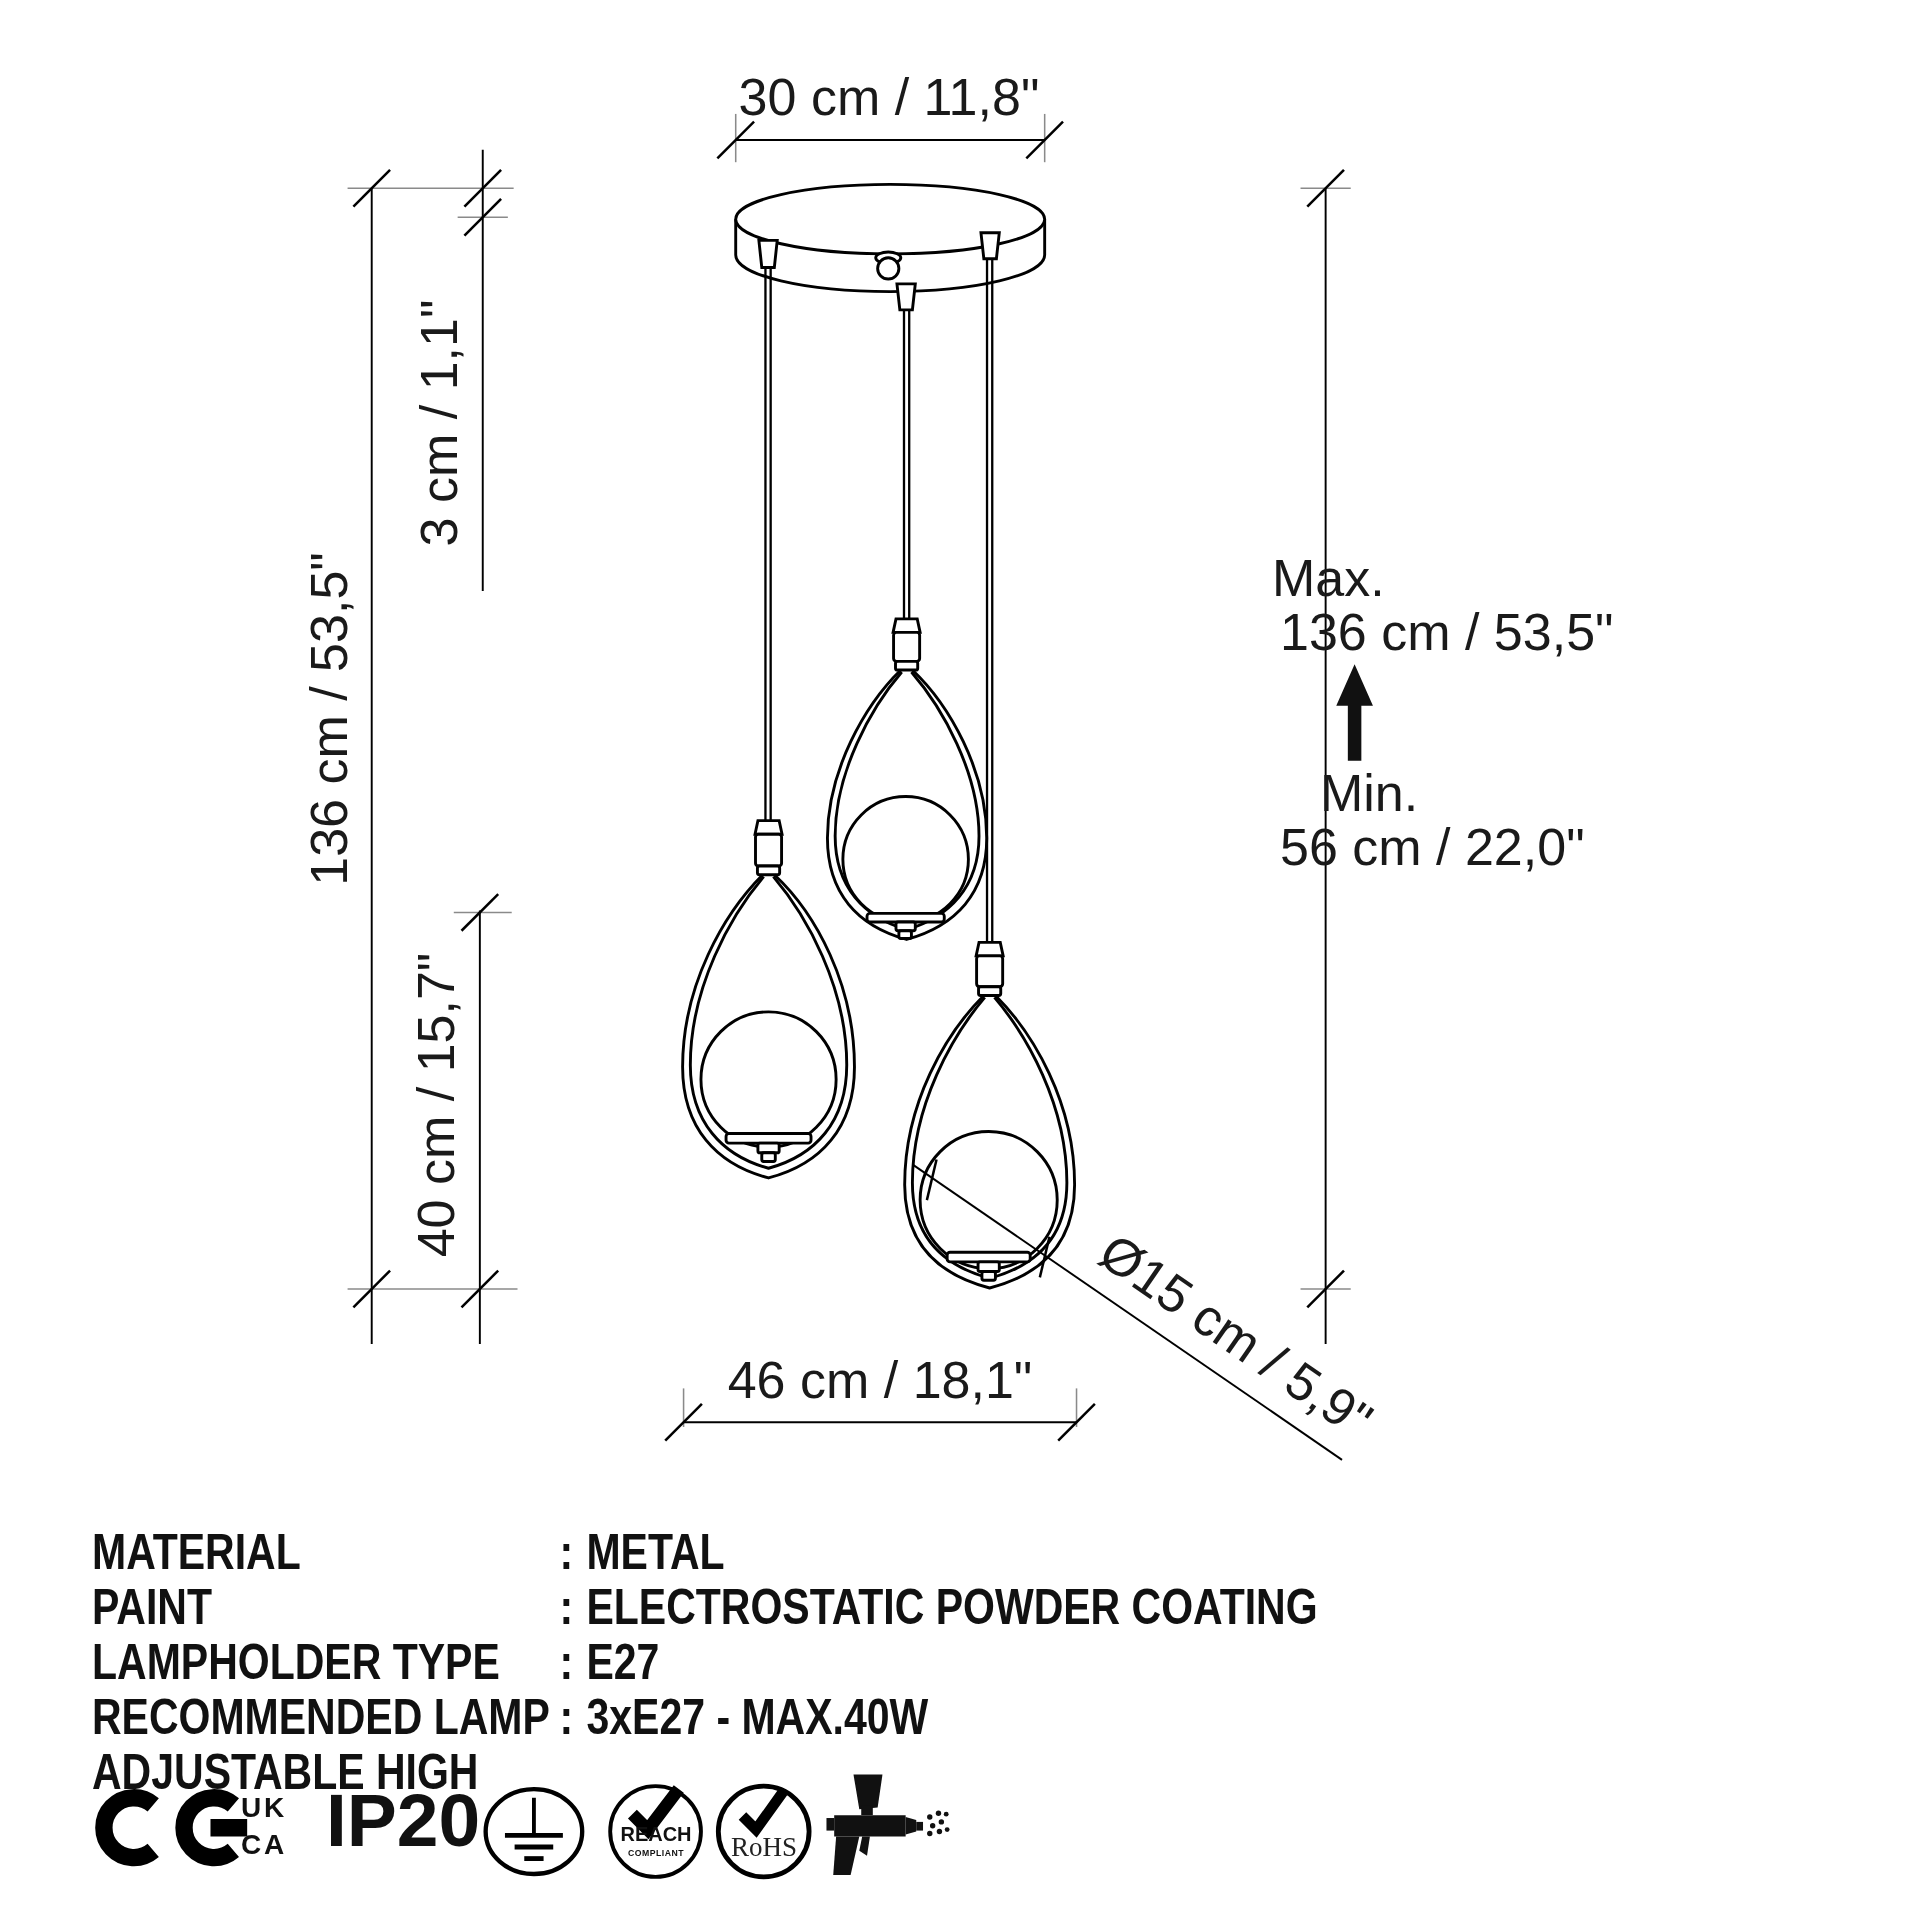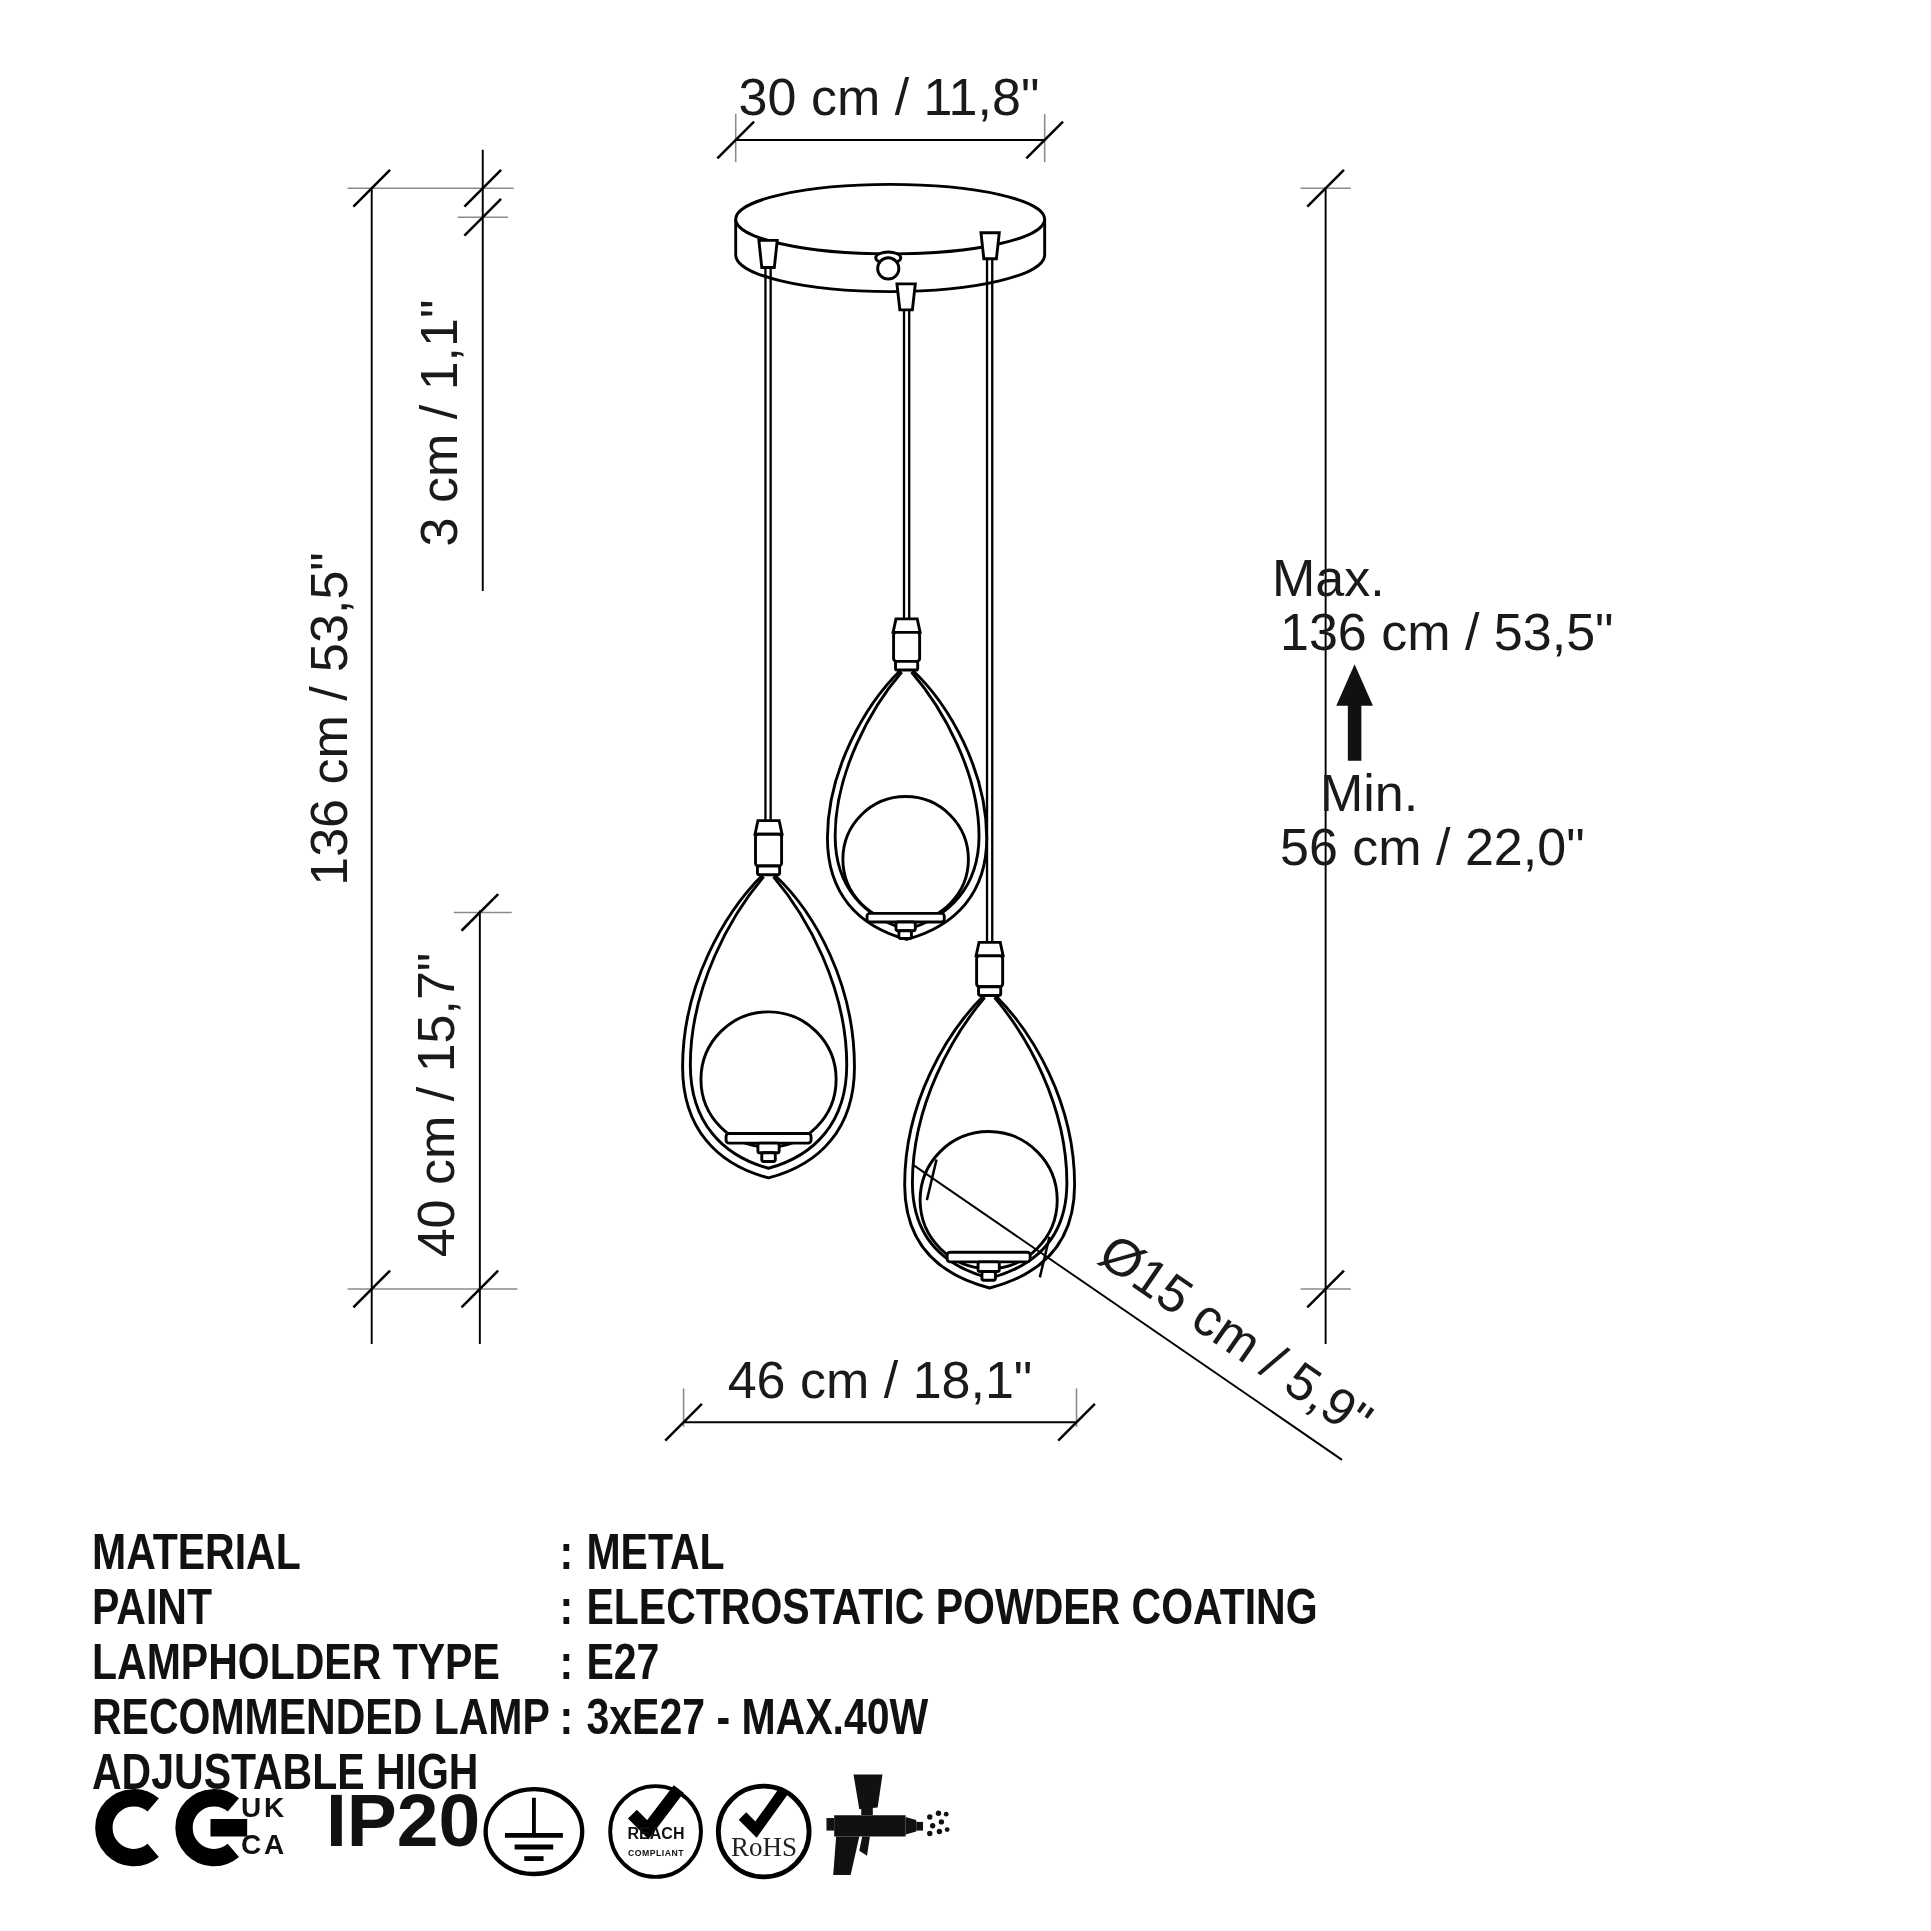--- a/index.html
+++ b/index.html
@@ -21,21 +21,21 @@
     transform:scaleX(0.82);transform-origin:left top;
     font-weight:bold;font-size:50px;color:#111;
   }
   .spec-row{display:flex;height:55px;align-items:center;white-space:nowrap;}
   .spec-label{width:570px;}
   .spec-colon{width:33px;text-align:left;}
   
   .badge-text{position:absolute;transform:translate(-50%,-50%);color:#111;white-space:nowrap;line-height:1;}
   #ukca{position:absolute;left:241px;top:1789px;font-weight:bold;font-size:28px;line-height:37px;letter-spacing:2.9px;color:#111;}
   #ip20{position:absolute;left:326px;top:1783px;font-weight:bold;font-size:75px;color:#111;line-height:1;}
-  #reach-text{left:656px;top:1834px;font-weight:bold;font-size:16px;}
+  #reach-text{left:656px;top:1834px;font-weight:bold;font-size:20px;}
   #reach-sub{left:656px;top:1853px;font-weight:bold;font-size:8.7px;letter-spacing:0.5px;}
   #rohs-text{left:764px;top:1847px;font-size:27px;color:#222;font-family:Liberation Serif, serif;}
 </style>
 </head>
 <body>
 
 <div id="canvas">
 
   <svg id="drawing" width="1931" height="1931" viewBox="0 0 2000 2000">
     <g fill="none" stroke="#000" stroke-width="3">

